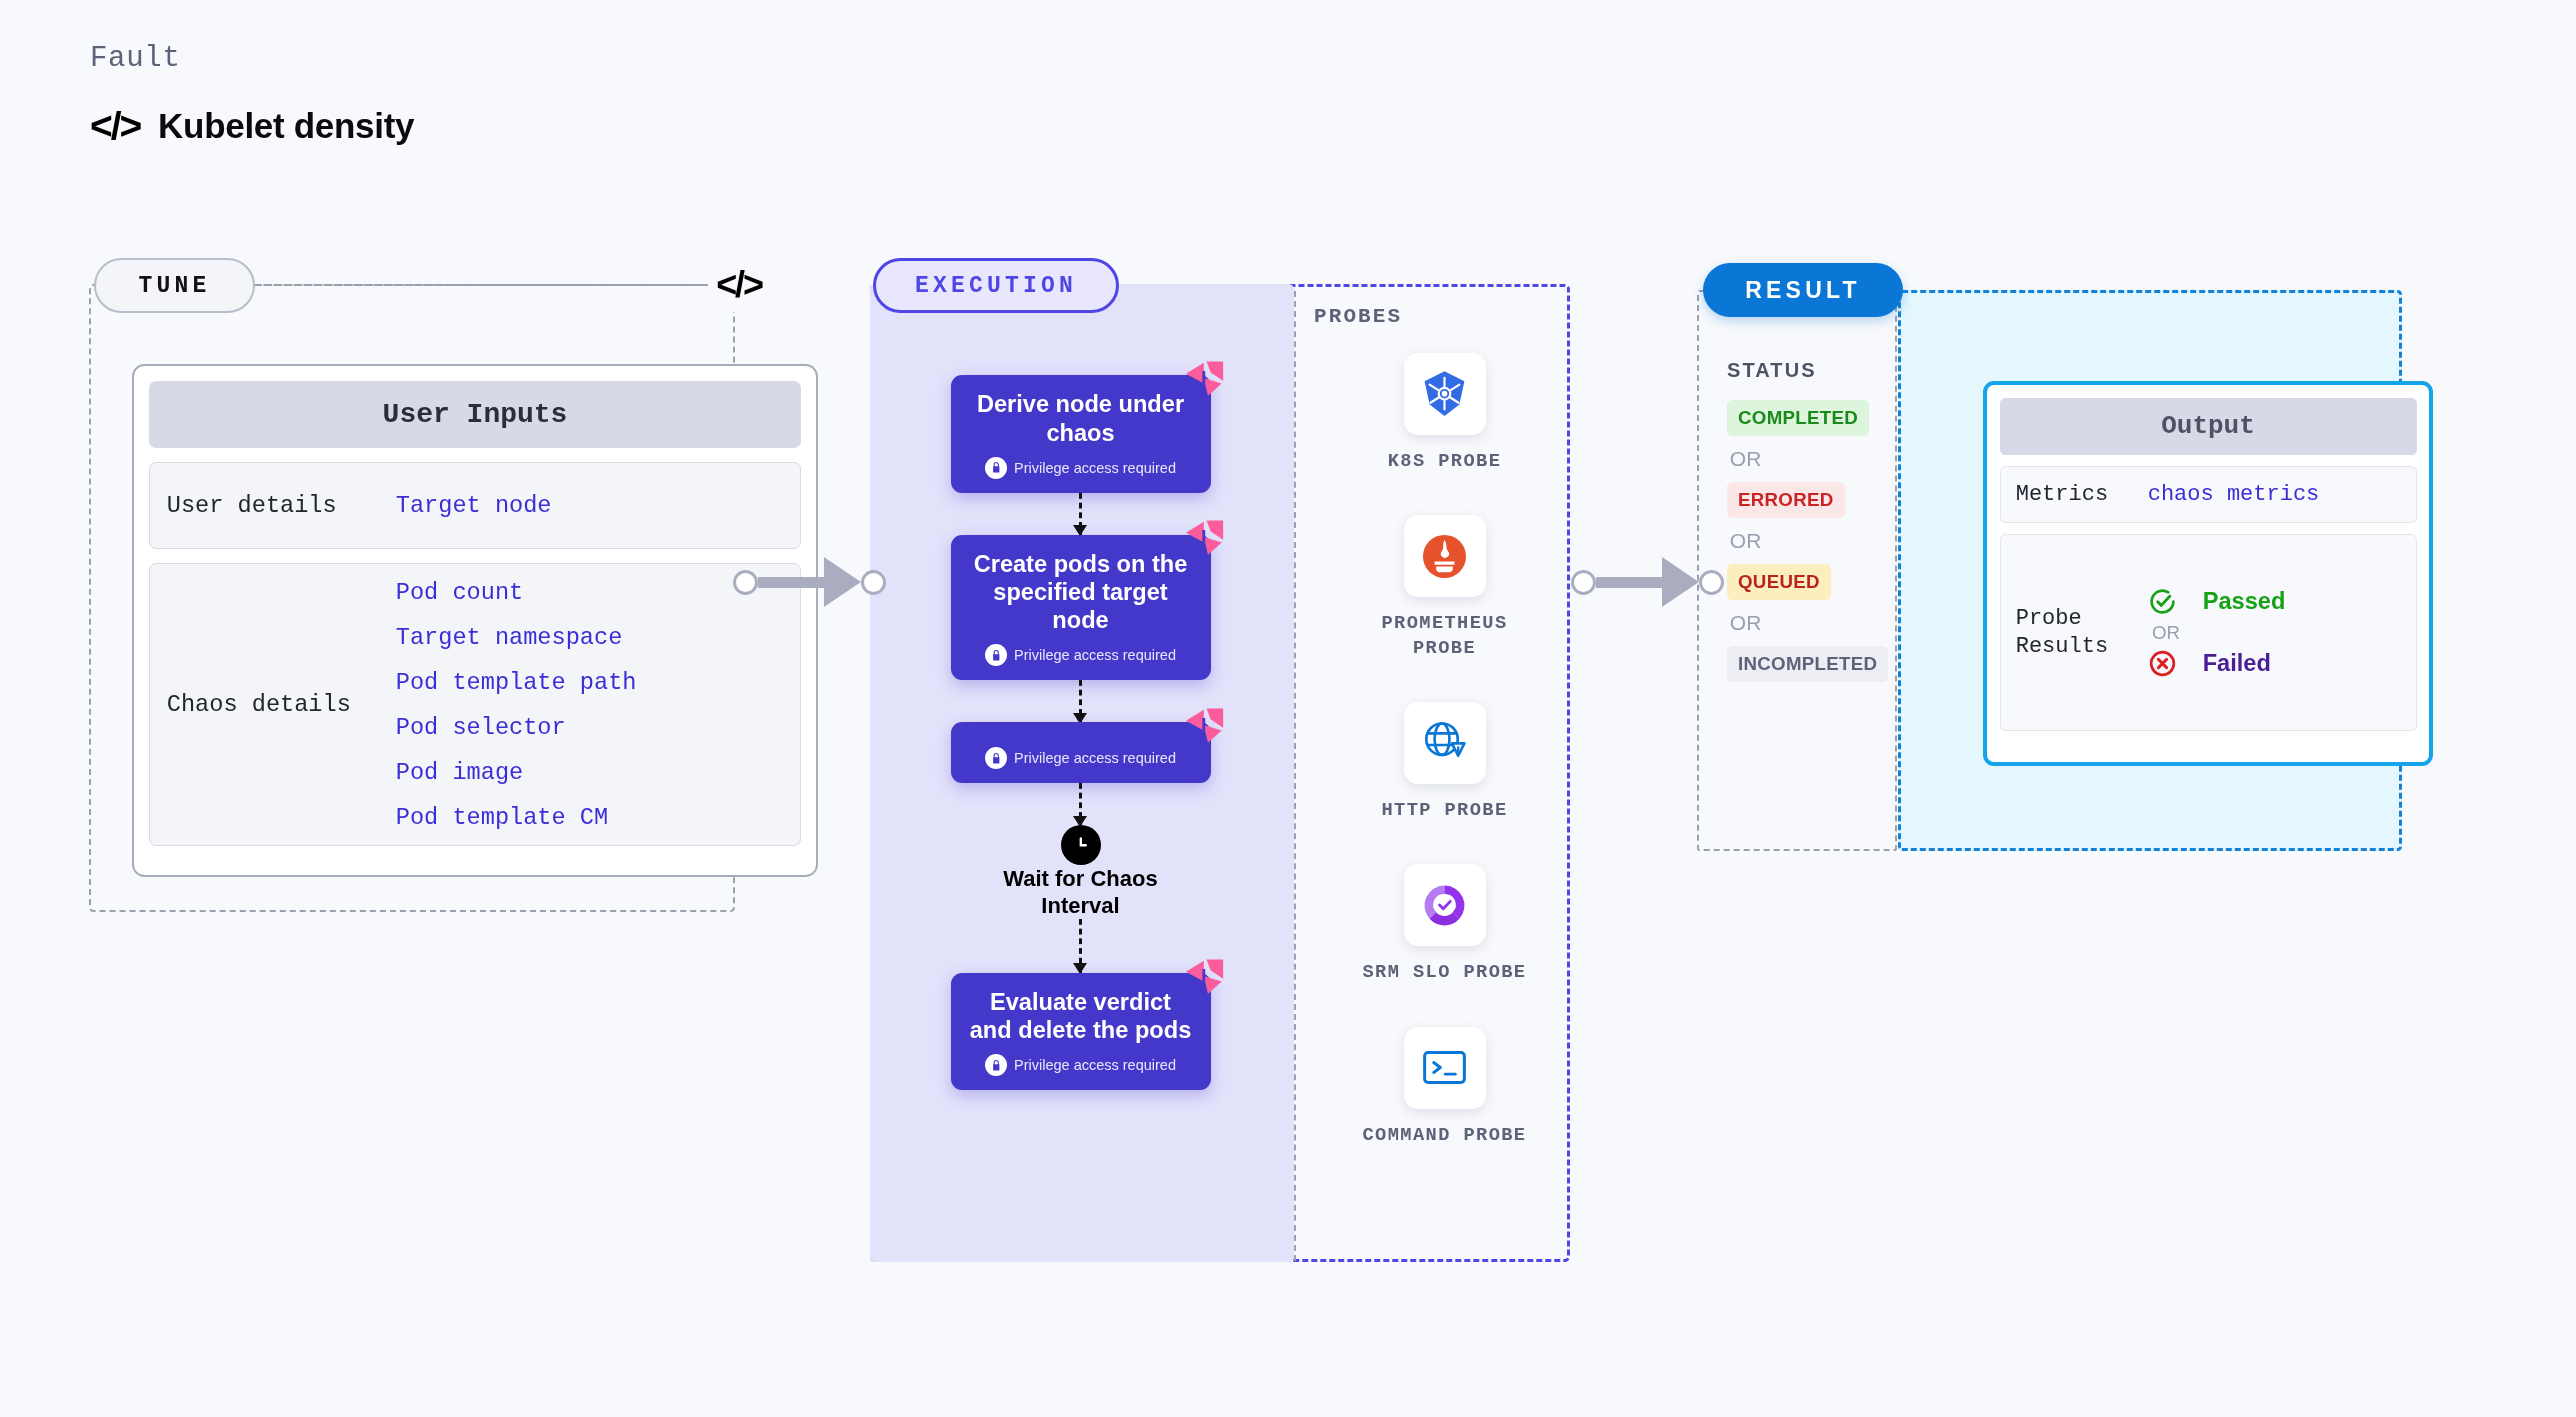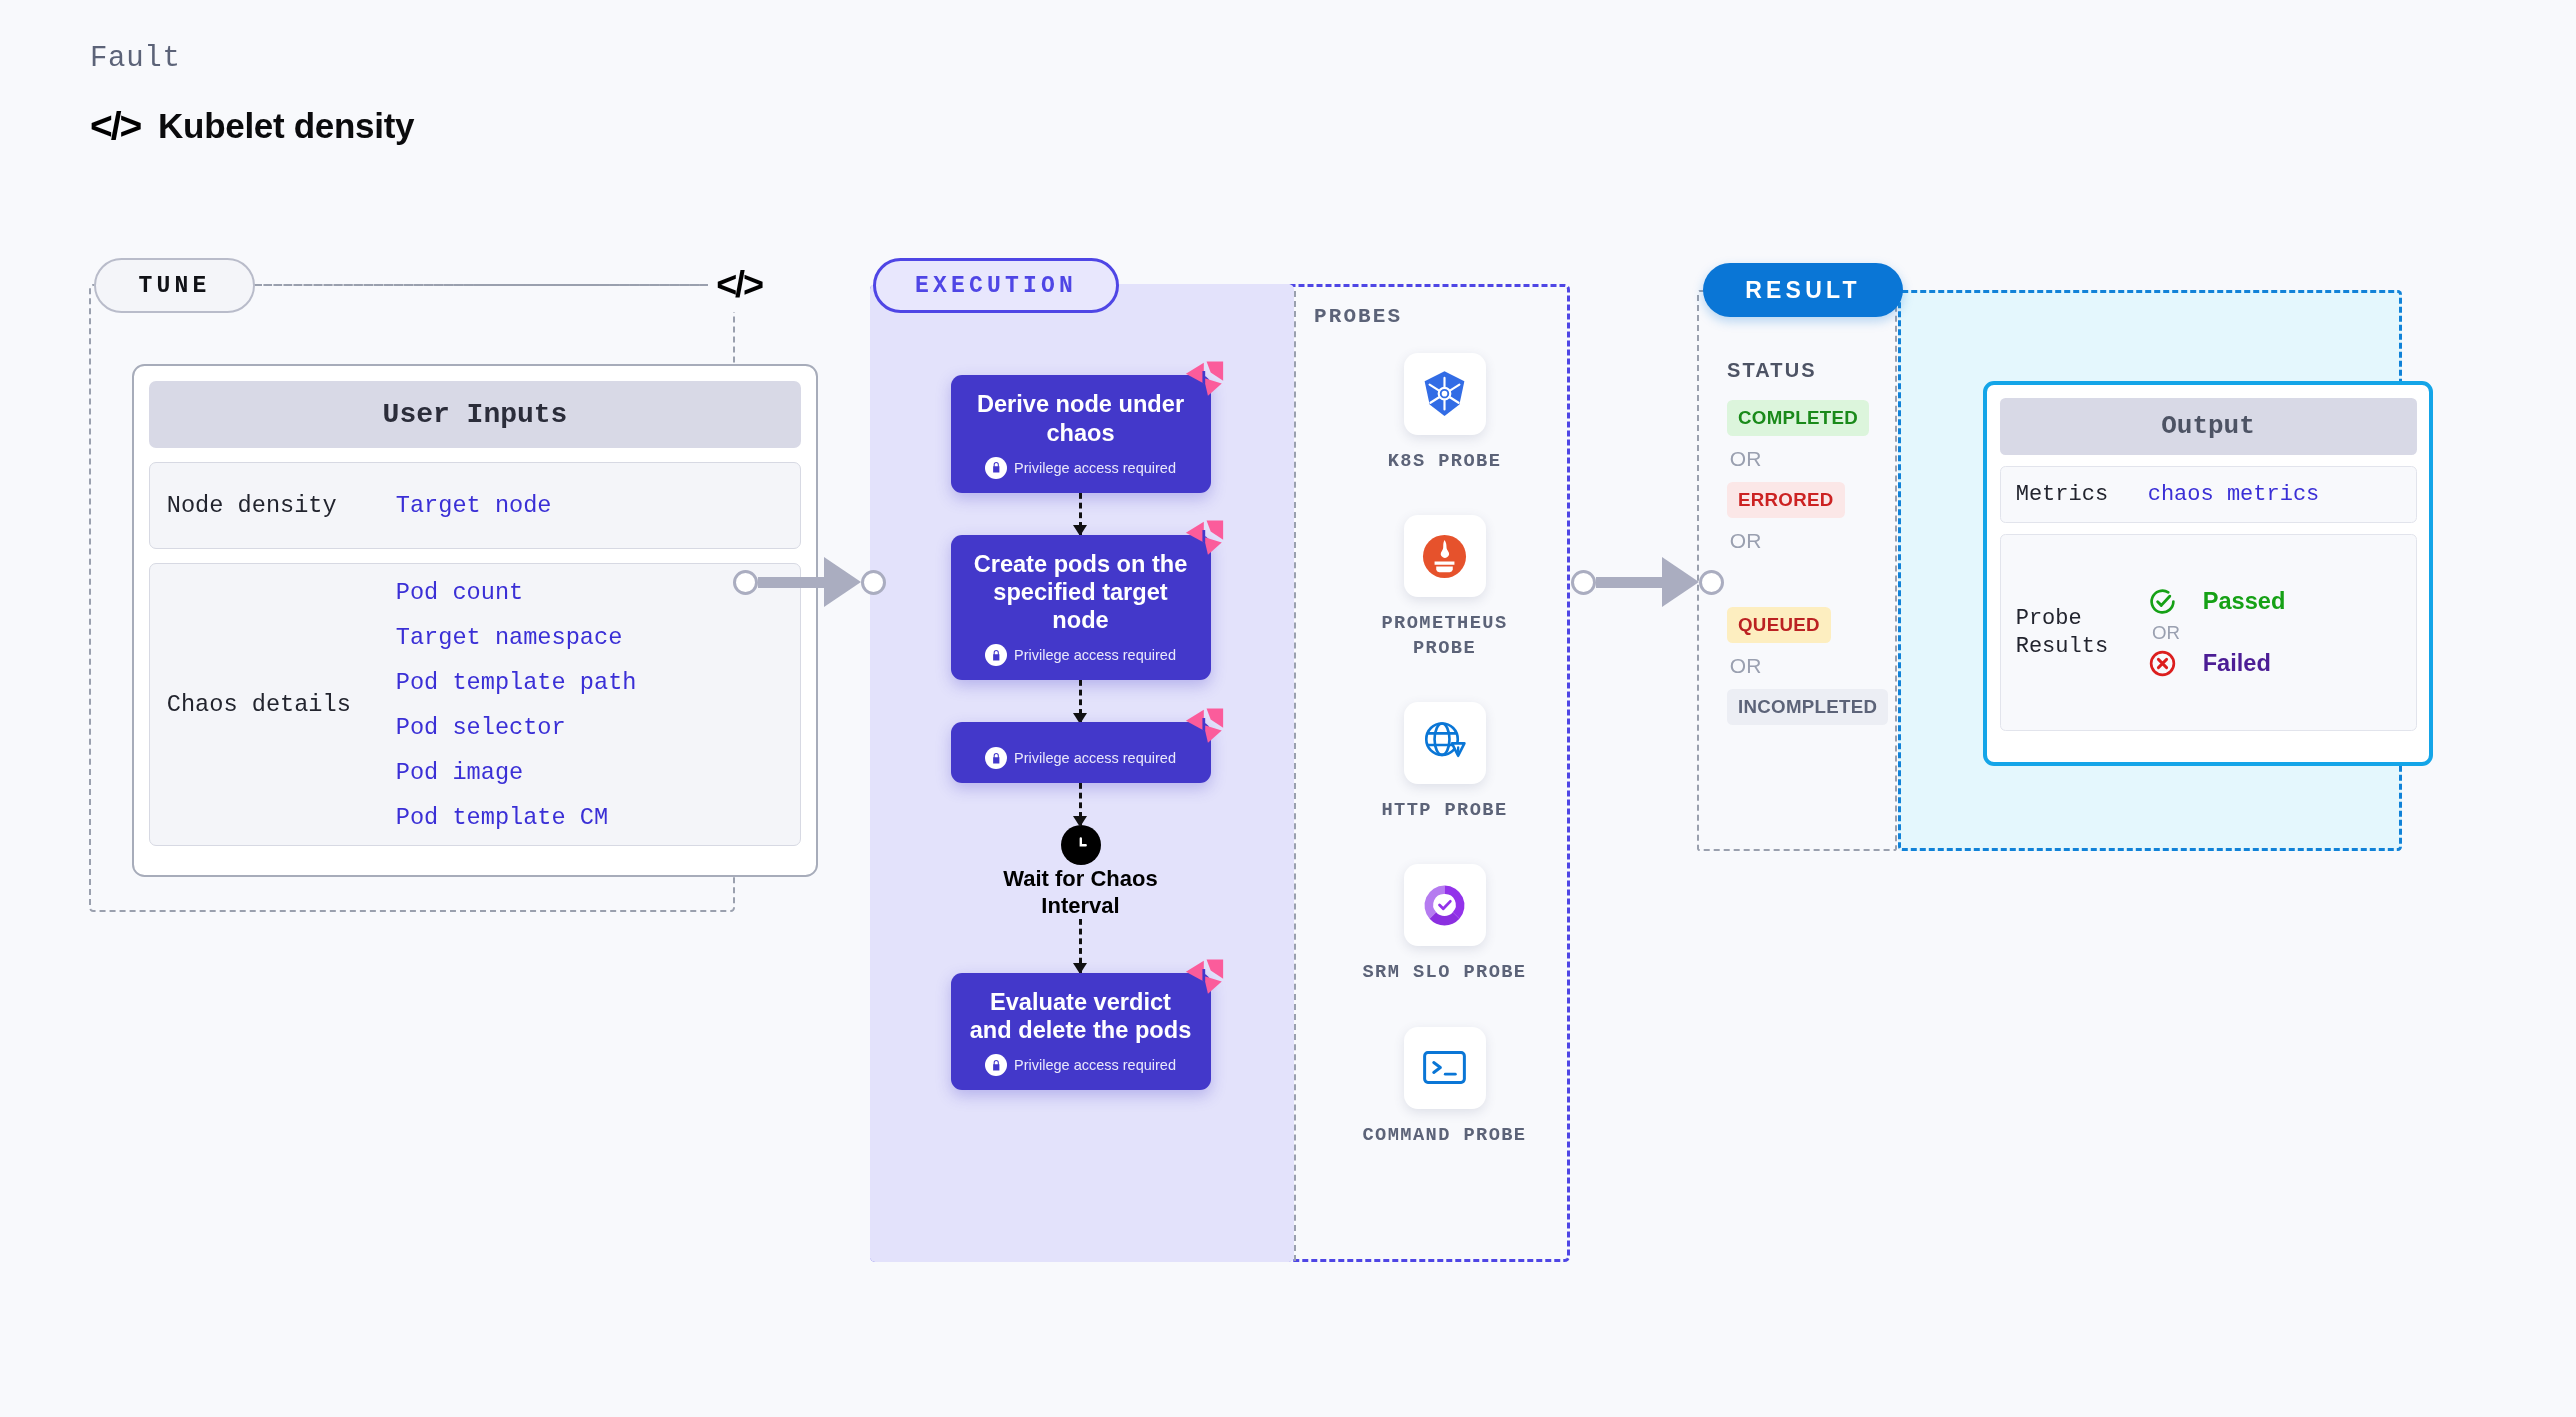--- a/index.html
+++ b/index.html
@@ -216,21 +216,21 @@
   }
   .status-badge {
     border-radius: 5.5px; padding: 7px 11px;
     font-size: 18.7px; font-weight: 700; letter-spacing: 0.3px;
   }
   .status-or {
     font-size: 21px; color: #9aa0b0; margin: 11px 0 11px 2.8px;
   }
   .sb-completed { background: #dcf5dc; color: #1a8a1a; }
   .sb-errored { background: #fbe7e7; color: #cc2222; }
-  .sb-queued { background: #fdeec0; color: #bb2222; margin-top: 43px; }
+  .sb-queued { background: #fdeec0; color: #bb2222; }
   .sb-incompleted { background: #eceef4; color: #5c6378; }
 
   #output-card {
     position: absolute; left: 1983px; top: 381px;
     width: 450px; height: 385px;
     background: #fff; border: 4.2px solid #14a5e8; border-radius: 11px;
     padding: 12.5px; z-index: 6;
   }
   #output-header {
     background: #d8d9e6; border-radius: 5.5px; height: 57px;
@@ -271,21 +271,21 @@
 
 <div id="tune-panel"></div>
 <div id="tune-dash-line"></div>
 <div id="tune-pill" class="pill">TUNE</div>
 <div id="code-icon-badge">&lt;/&gt;</div>
 
 <div id="user-inputs-card">
   <div class="card-header">User Inputs</div>
 
   <div class="input-group" id="node-group">
-    <div class="group-label">Node density</div>
+    <div class="group-label">User details</div>
     <div class="group-values">
       <span>Target node</span>
     </div>
   </div>
 
   <div class="input-group" id="chaos-group">
     <div class="group-label">Chaos details</div>
     <div class="group-values">
       <span>Pod count</span>
       <span>Target namespace</span>

